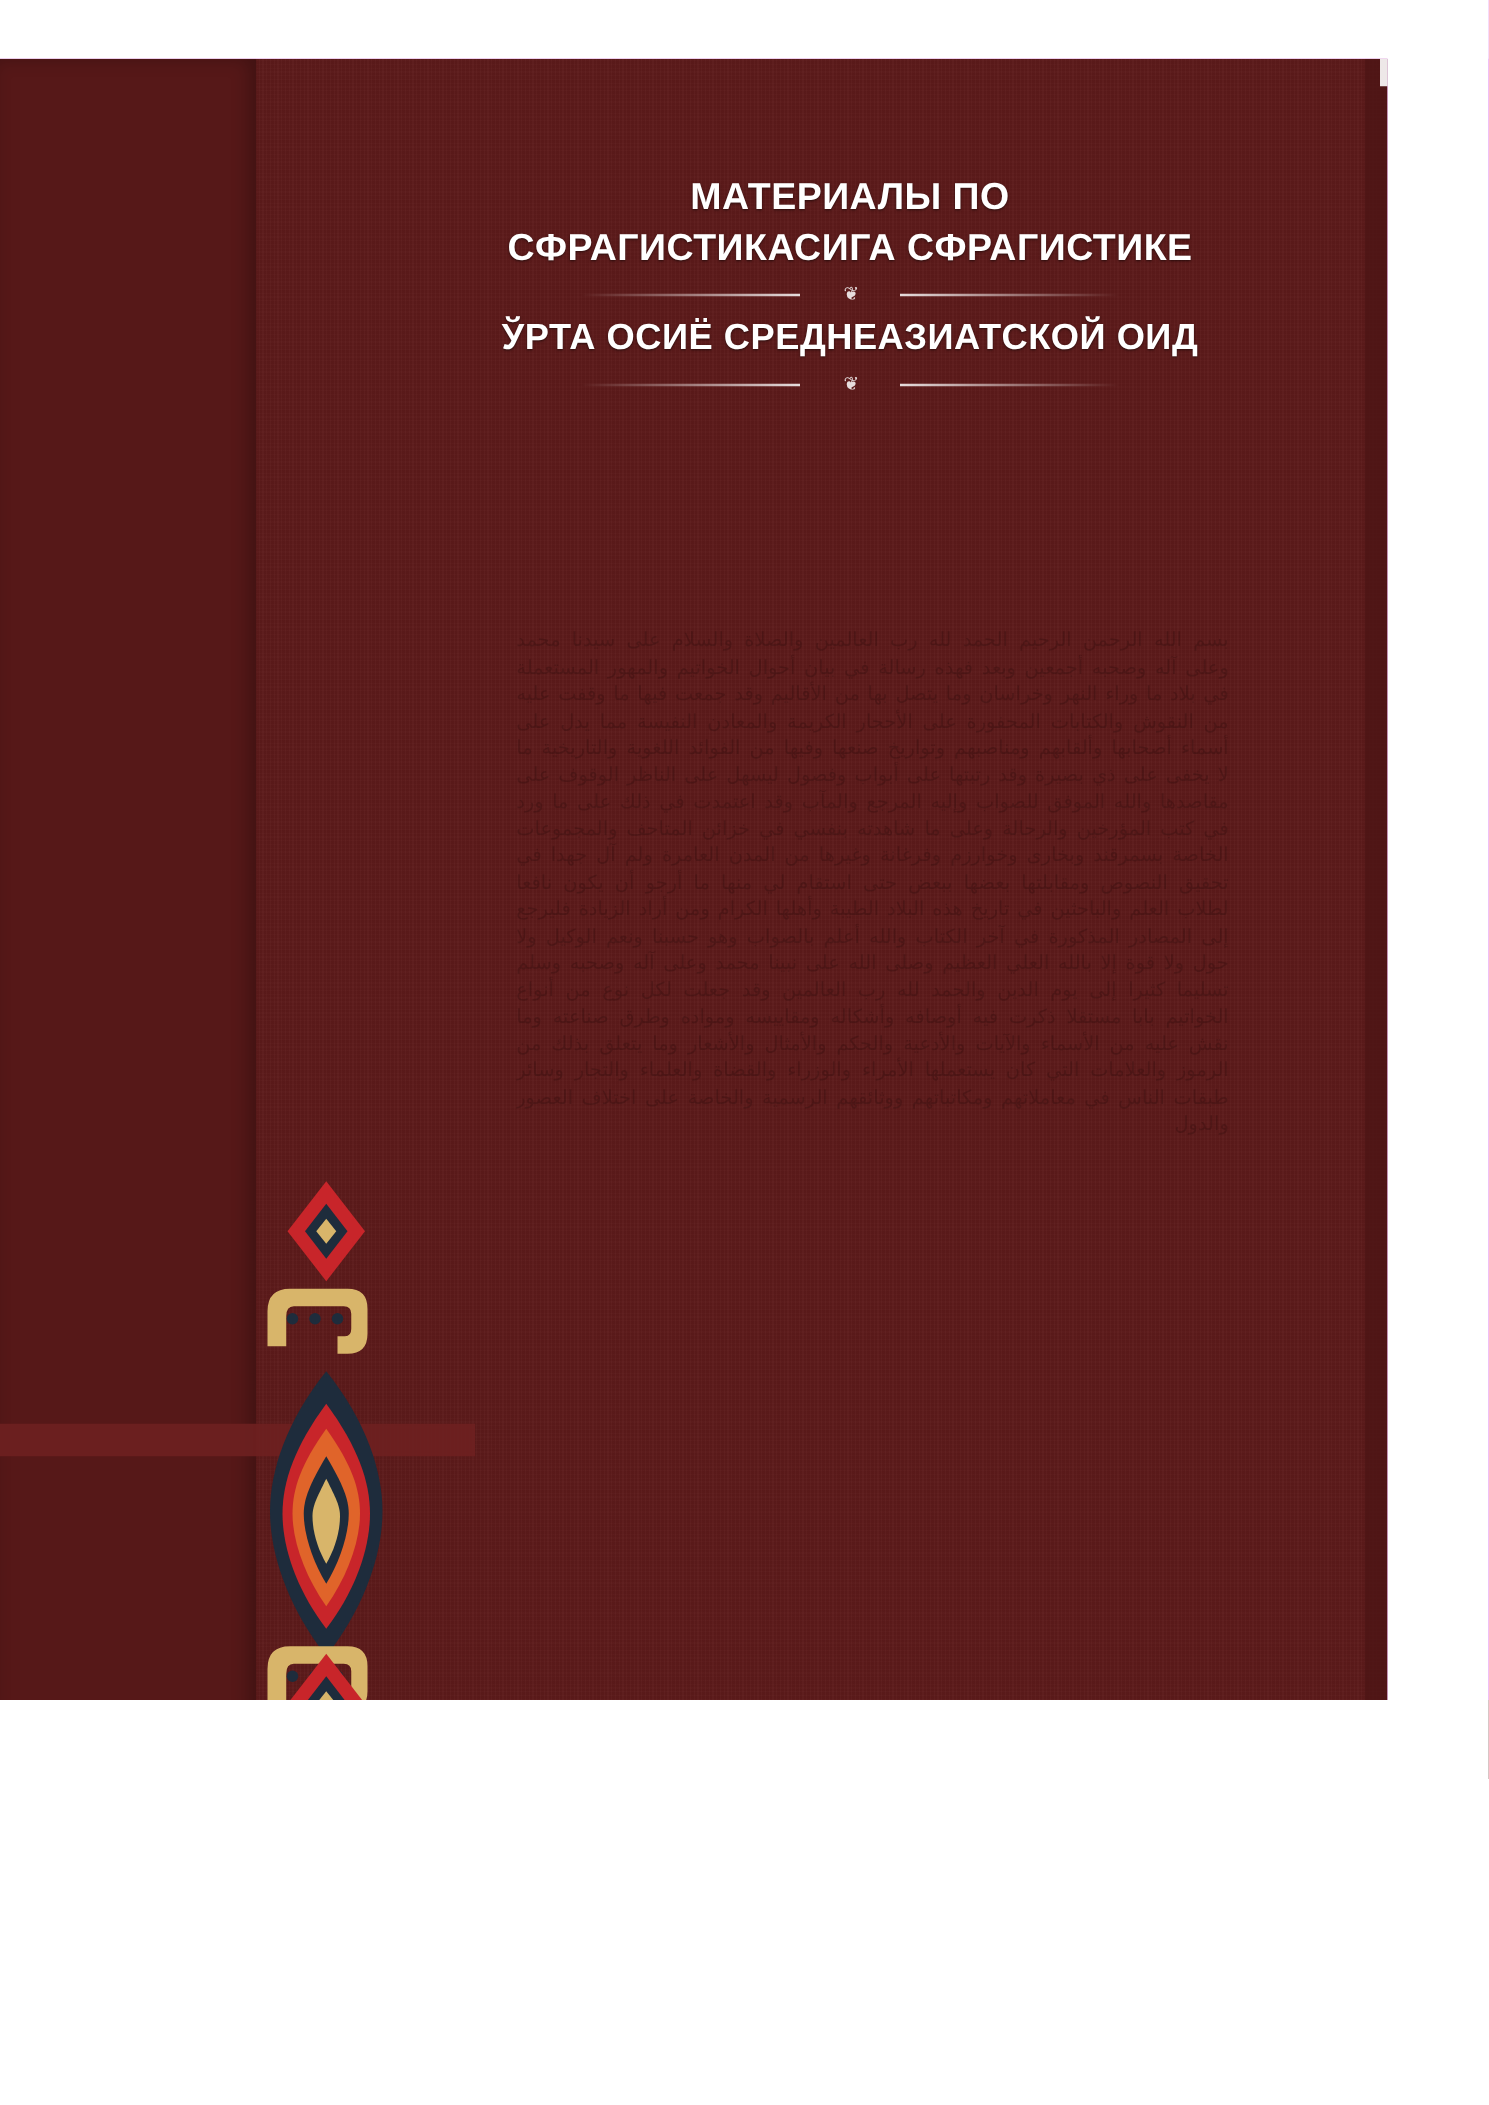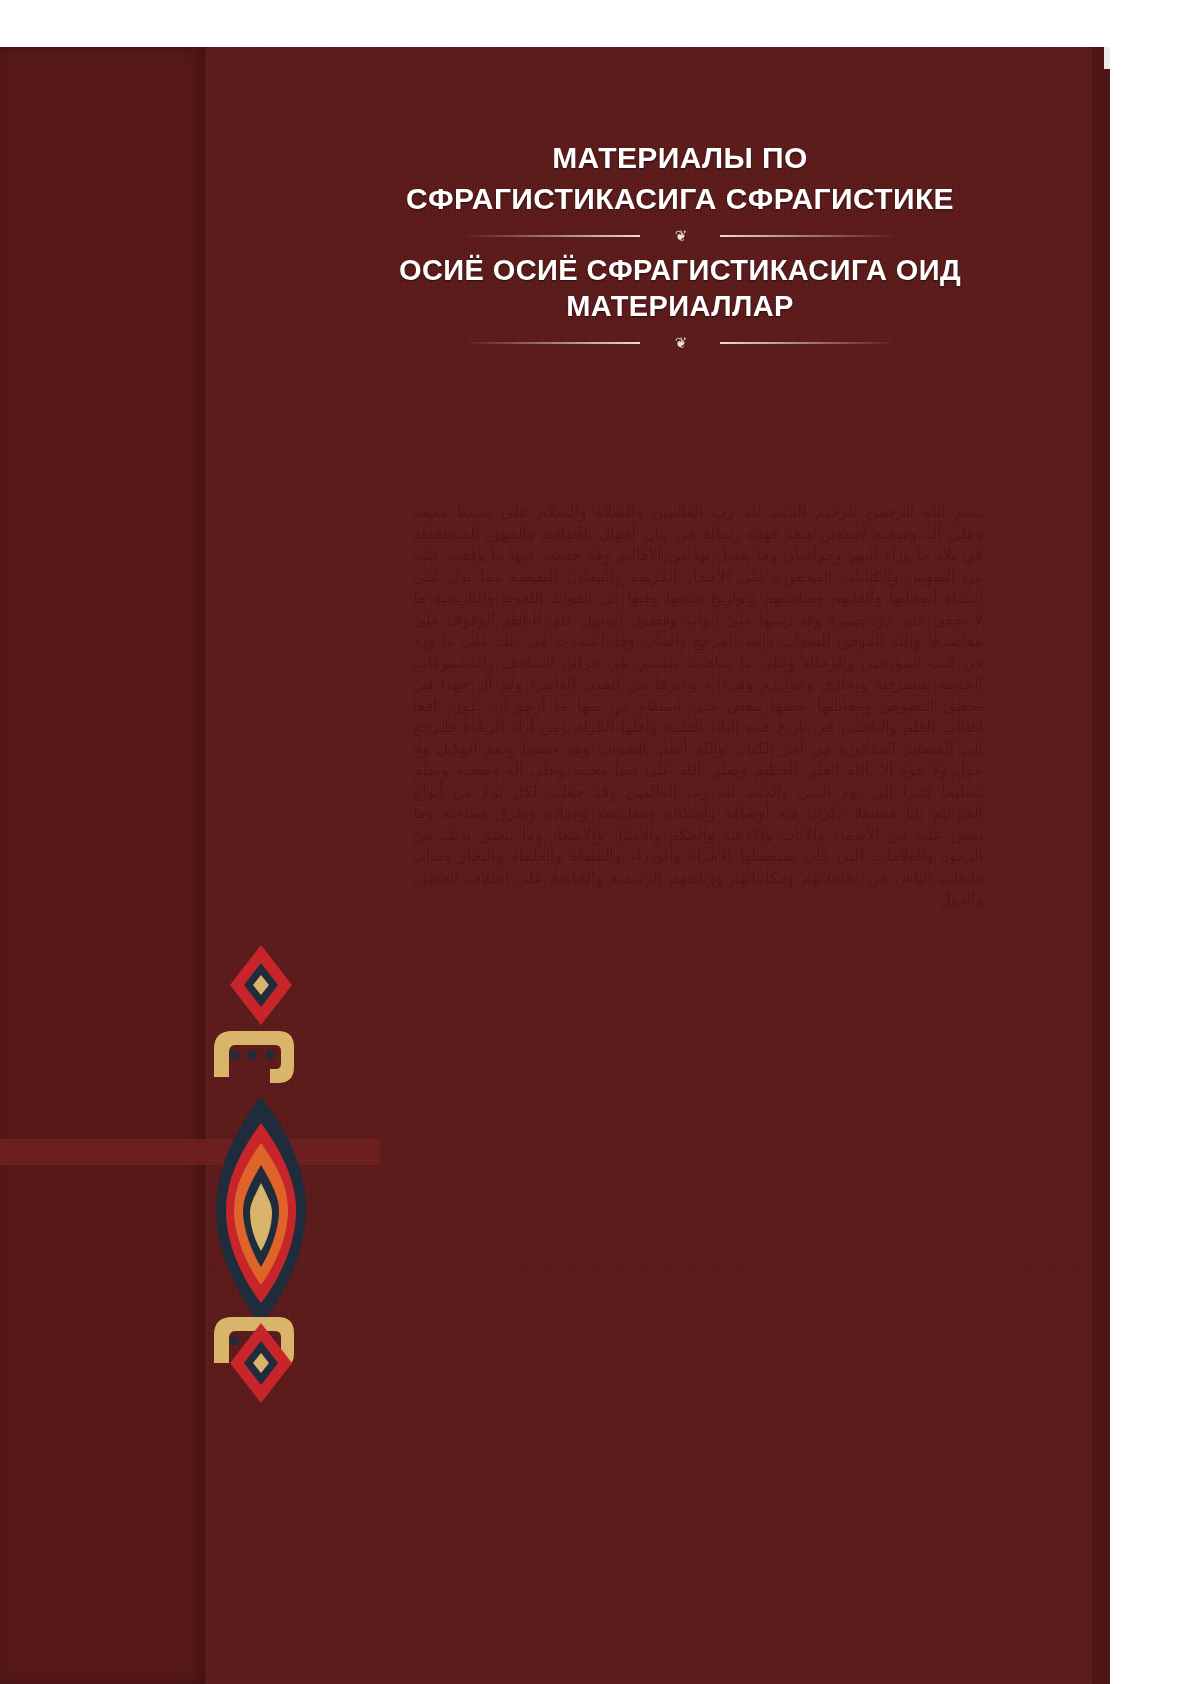--- a/index.html
+++ b/index.html
@@ -6,21 +6,21 @@
     margin: 0;
     padding: 0;
     background: #ffffff;
   }
   body {
     font-family: "Liberation Sans", sans-serif;
   }
   .page {
     position: relative;
     width: 1191px;
-    height: 1684px;
+    height: 1360px;
     background: #d946ef;
     overflow: hidden;
   }
   
   .cover {
     position: absolute;
     left: 0;
     top: 47px;
     width: 1110px;
     height: 1637px;
@@ -199,22 +199,21 @@
     <div class="titles">
       <div class="title-line title-ru">МАТЕРИАЛЫ ПО</div>
       <div class="title-line title-ru">СФРАГИСТИКАСИГА СФРАГИСТИКЕ</div>
 
       <div class="divider">
         <span class="bar left"></span>
         <span class="knot">❦</span>
         <span class="bar right"></span>
       </div>
 
-      <div class="title-line title-uz">ОСИЁ ОСИЁ СФРАГИСТИКАСИГА ОИД</div>
-      <div class="title-line title-uz">МАТЕРИАЛЛАР</div>
+      <div class="title-line title-uz">ЎРТА ОСИЁ СРЕДНЕАЗИАТСКОЙ ОИД</div>
 
       <div class="divider small">
         <span class="bar left"></span>
         <span class="knot">❦</span>
         <span class="bar right"></span>
       </div>
 
     </div>
 
     <div class="ornament">

